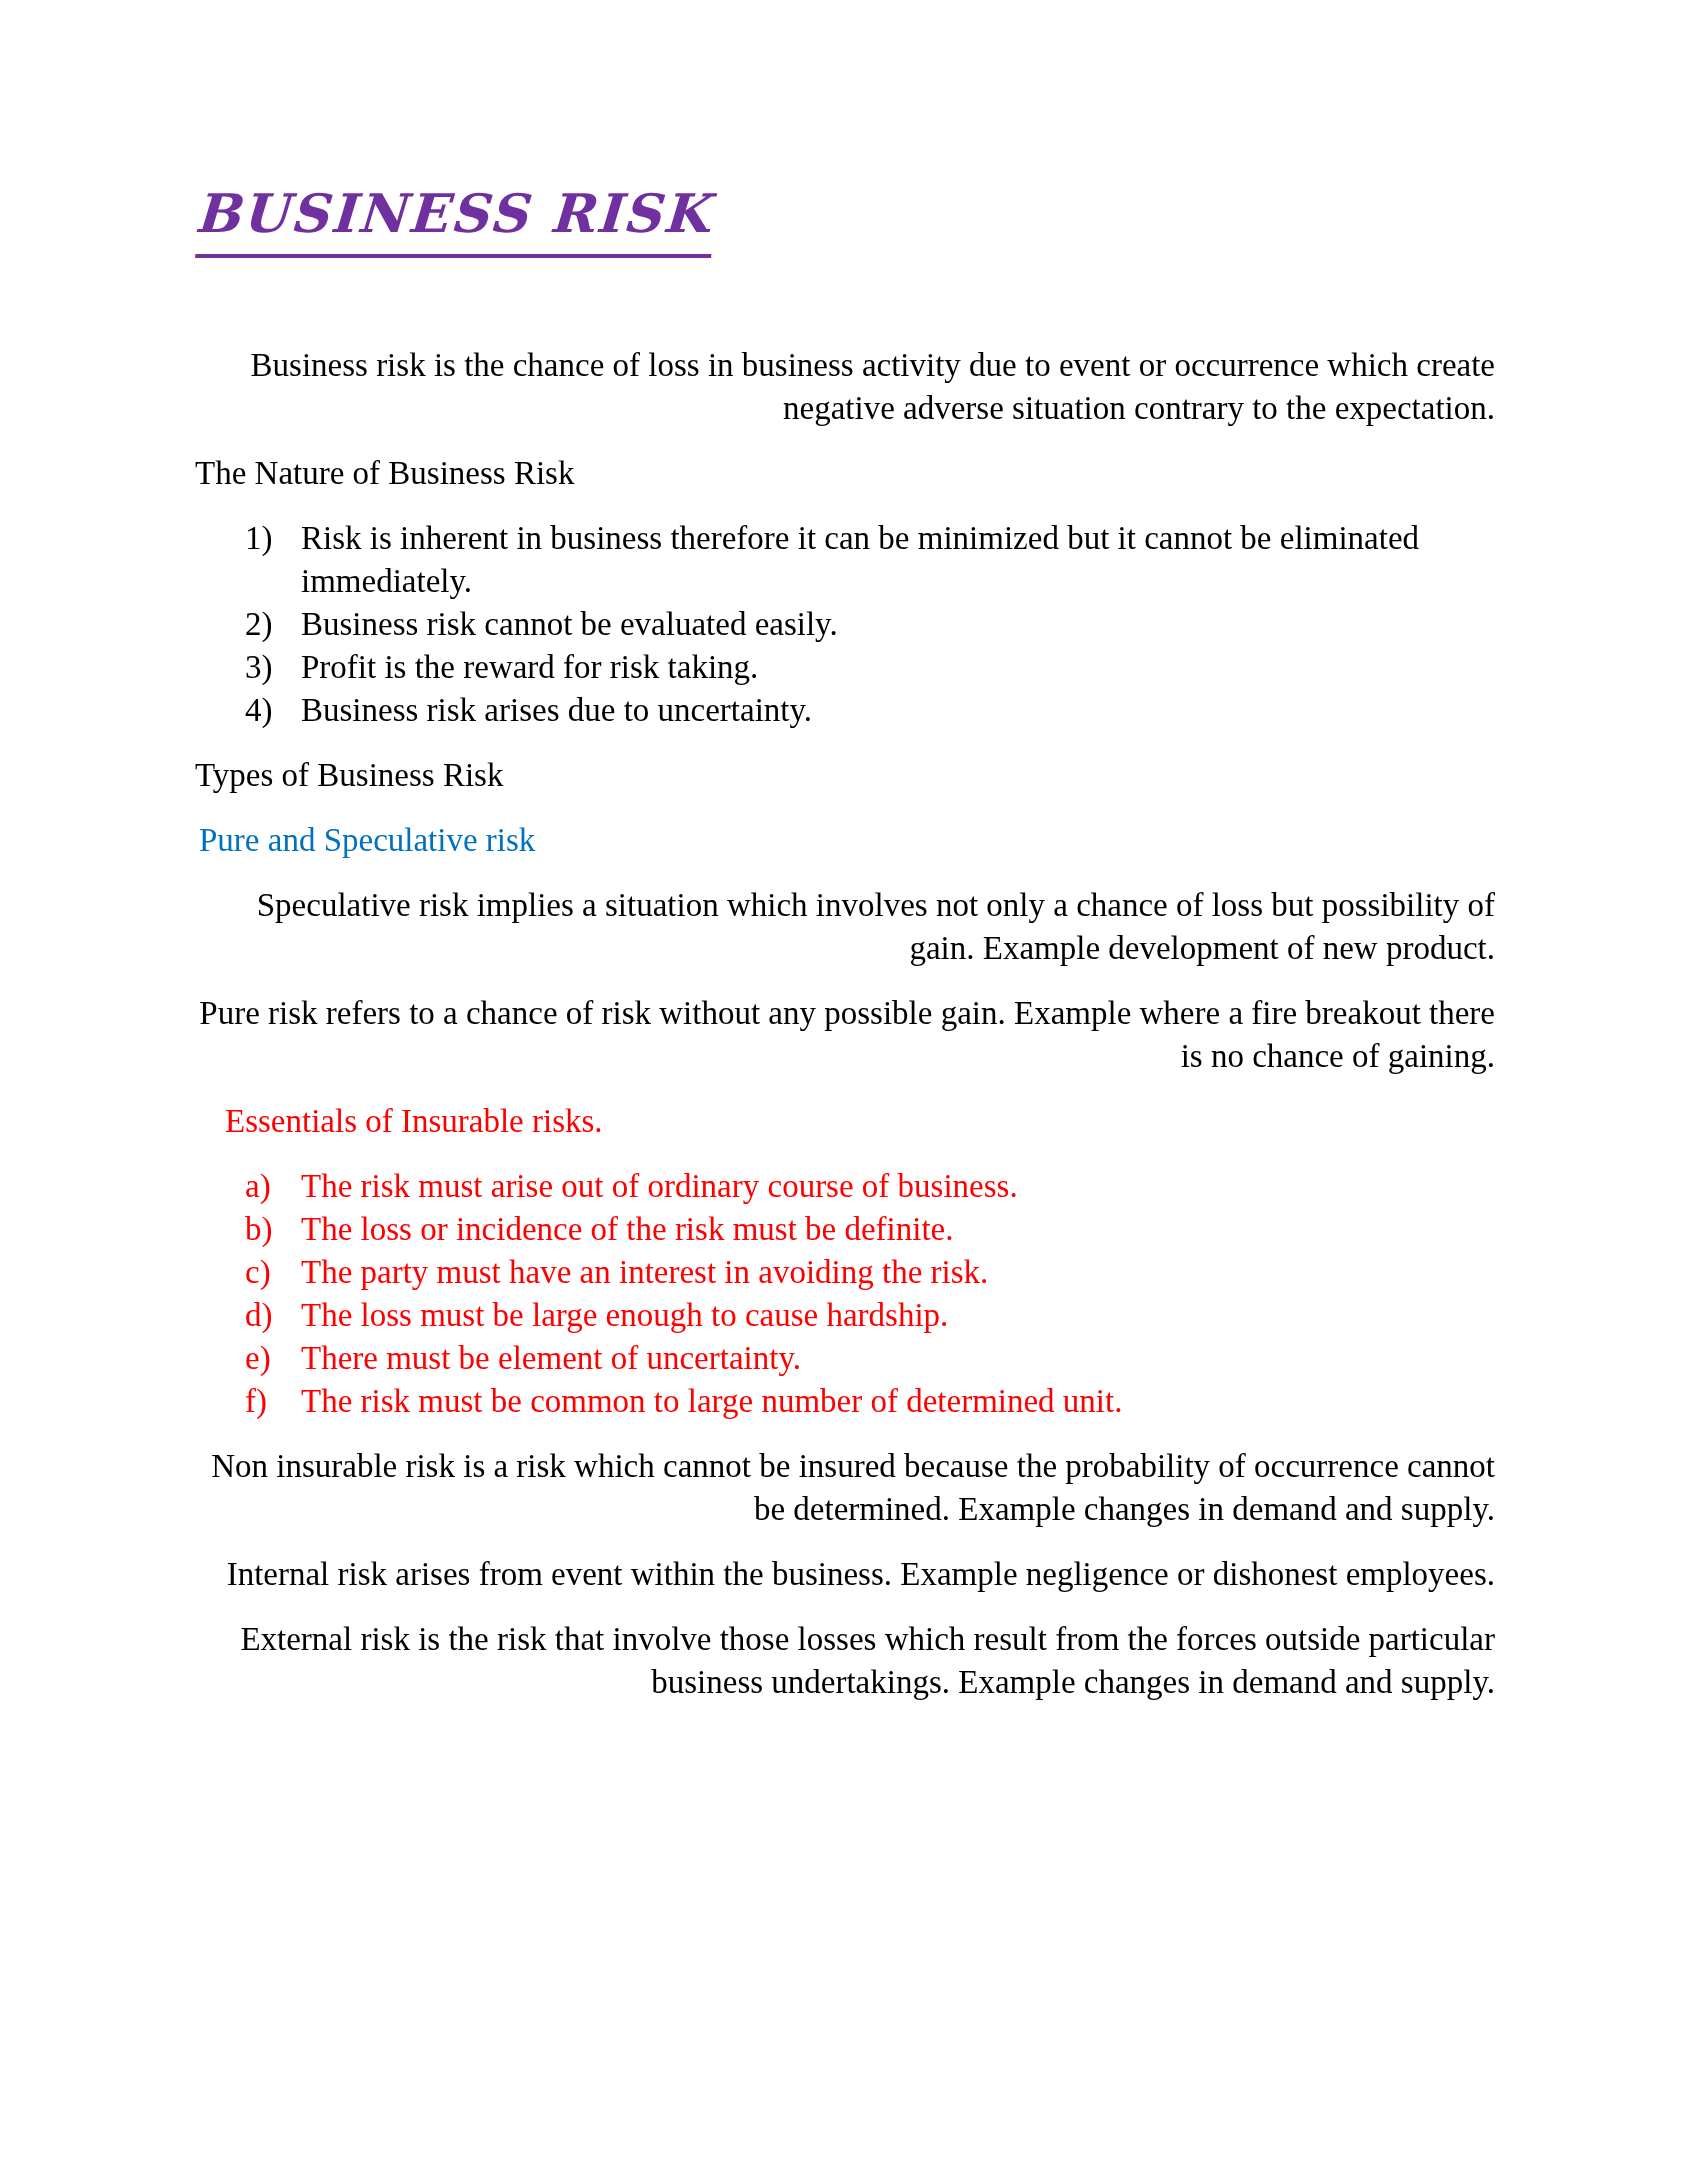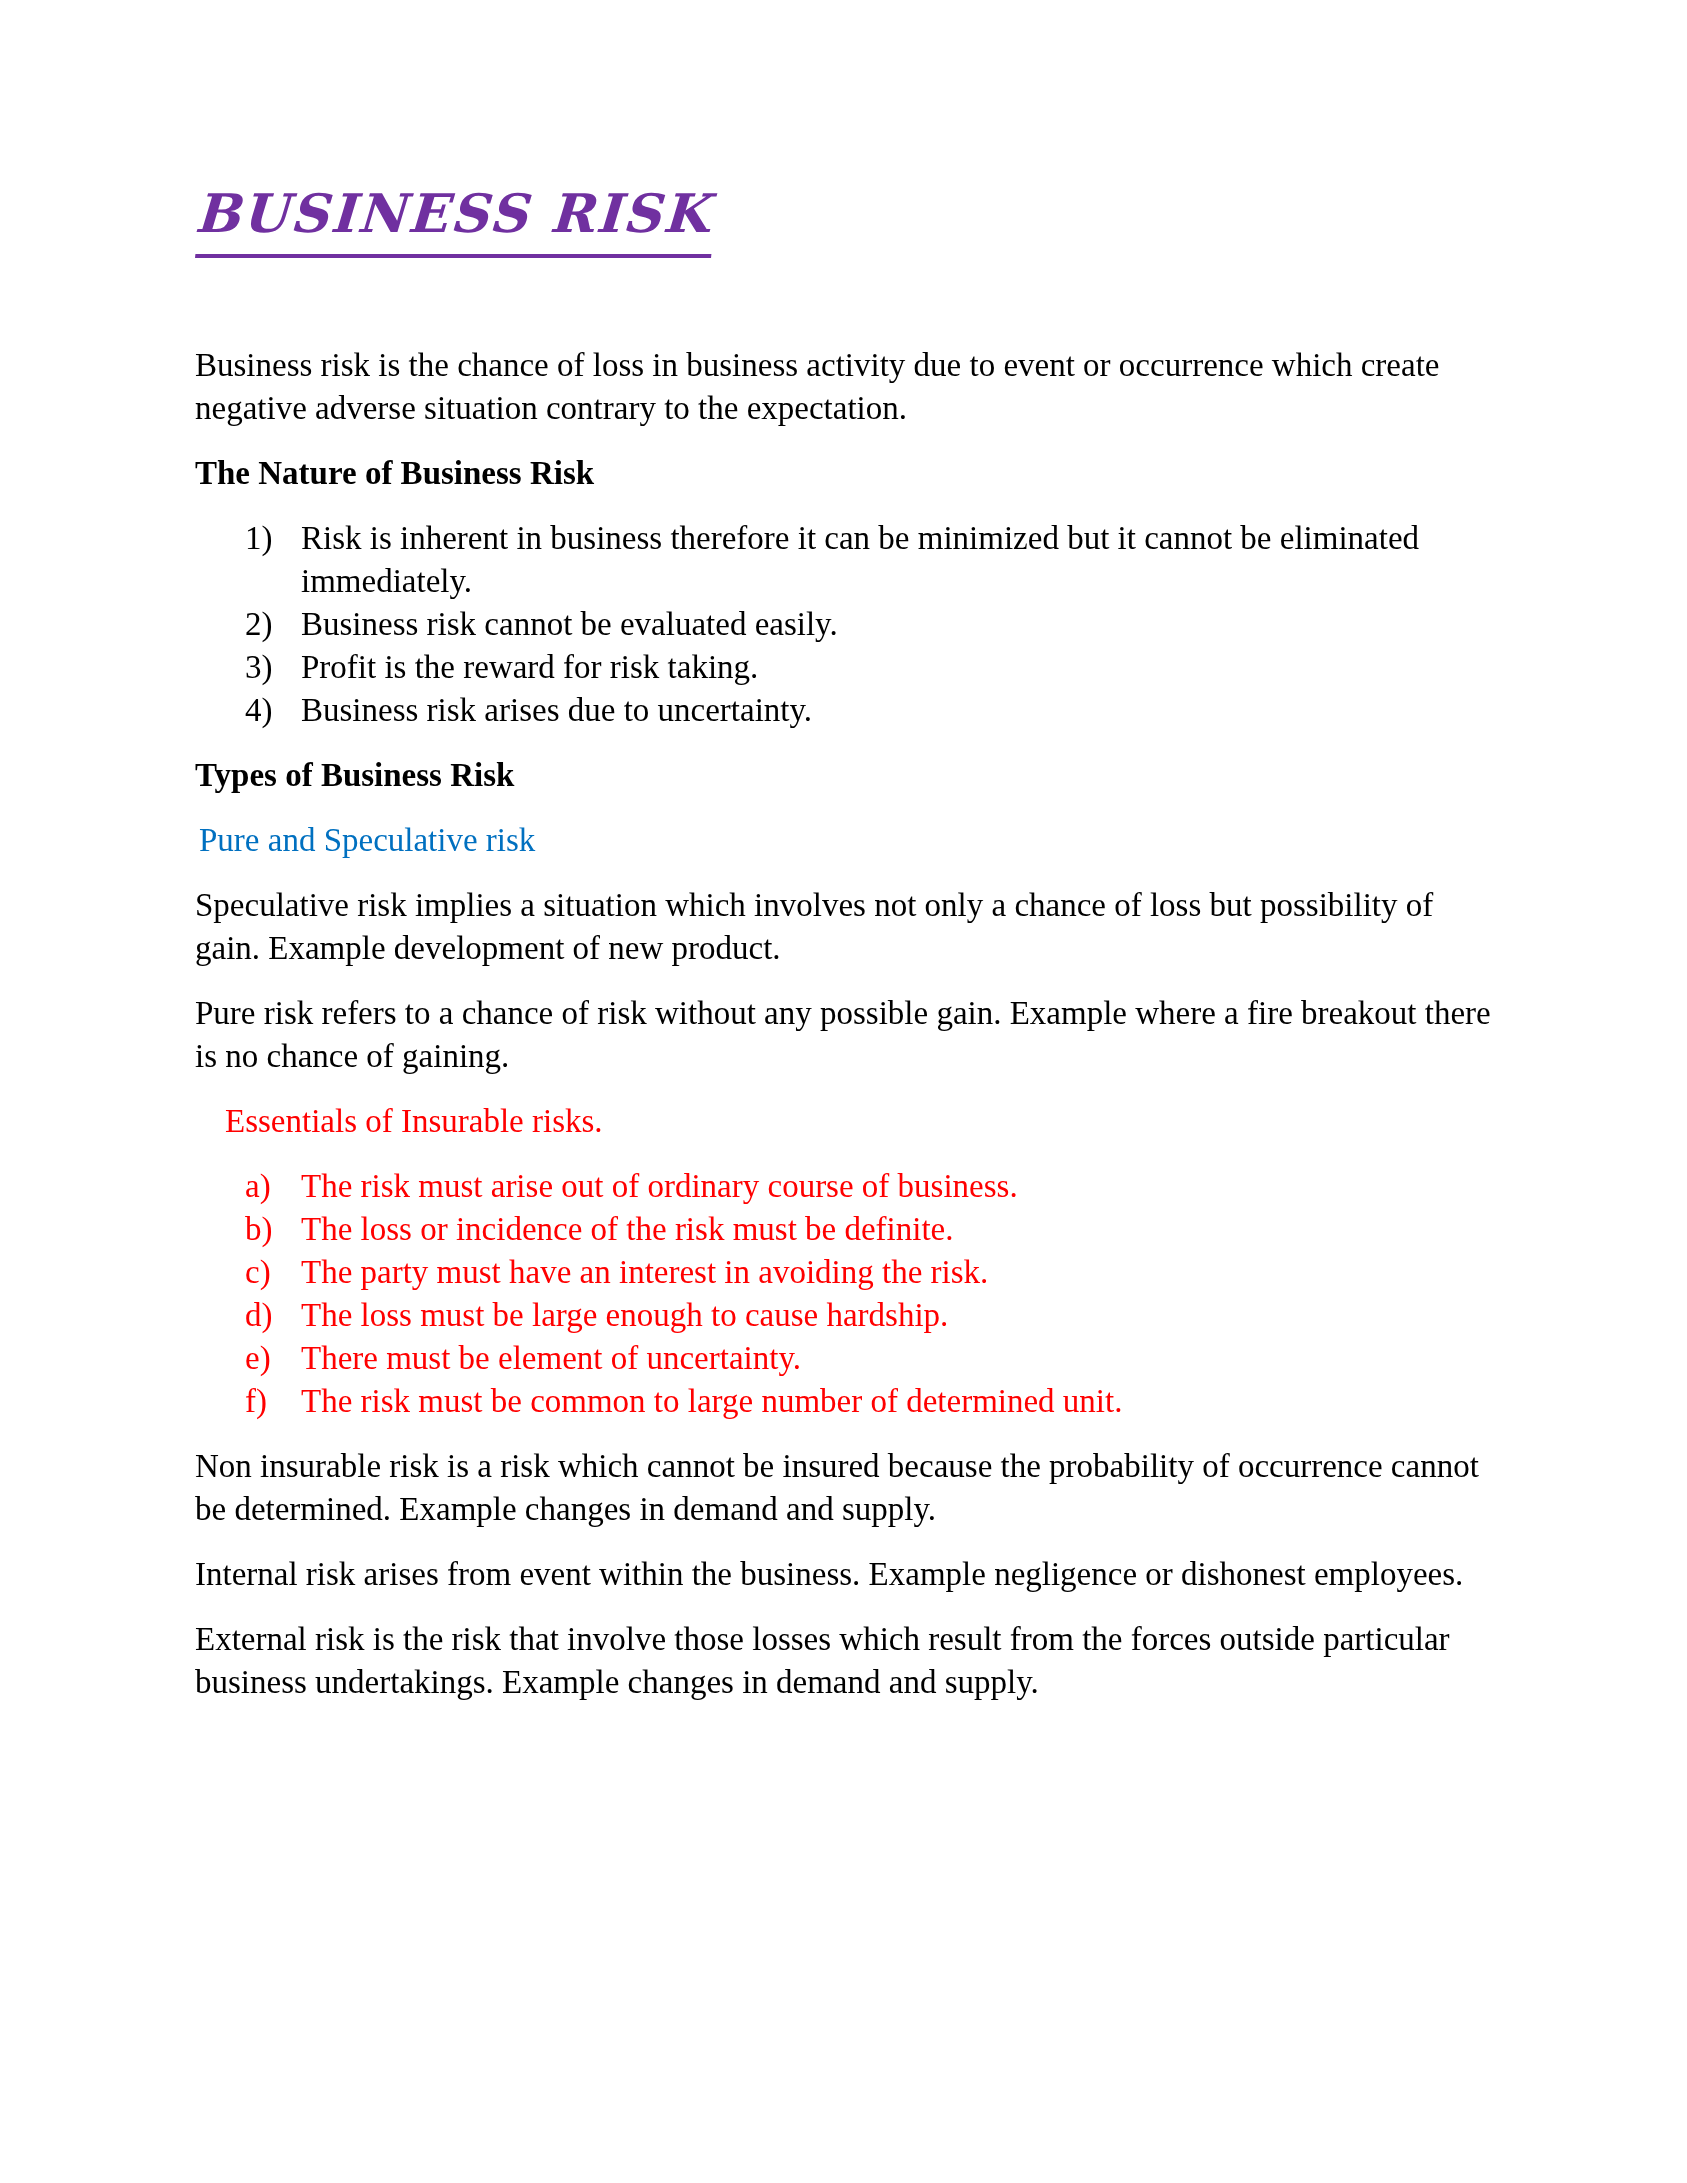--- a/index.html
+++ b/index.html
@@ -28,23 +28,23 @@
     font-weight: bold;
     font-style: italic;
     letter-spacing: 2px;
     color: var(--color-title, #7030A0);
     border-bottom: 4.6px solid var(--color-title, #7030A0);
     padding-bottom: 4px;
     transform: skewX(-6deg);
     transform-origin: left bottom;
   }
   .title-wrap { margin: 0 0 86px 0; }
-  p { margin: 0 0 22px 0; }
+  p { margin: 0 0 22px 0; text-align: right; }
   .h-bold {
-    font-weight: bold;
+    font-weight: normal;
     margin: 0 0 22px 0;
   }
   .h-blue {
     color: var(--color-heading_blue, #0070C0);
     margin: 0 0 22px 4px;
   }
   .h-red {
     color: var(--color-accent_red, #FF0000);
     padding-left: 30px;
     margin: 0 0 22px 0;

